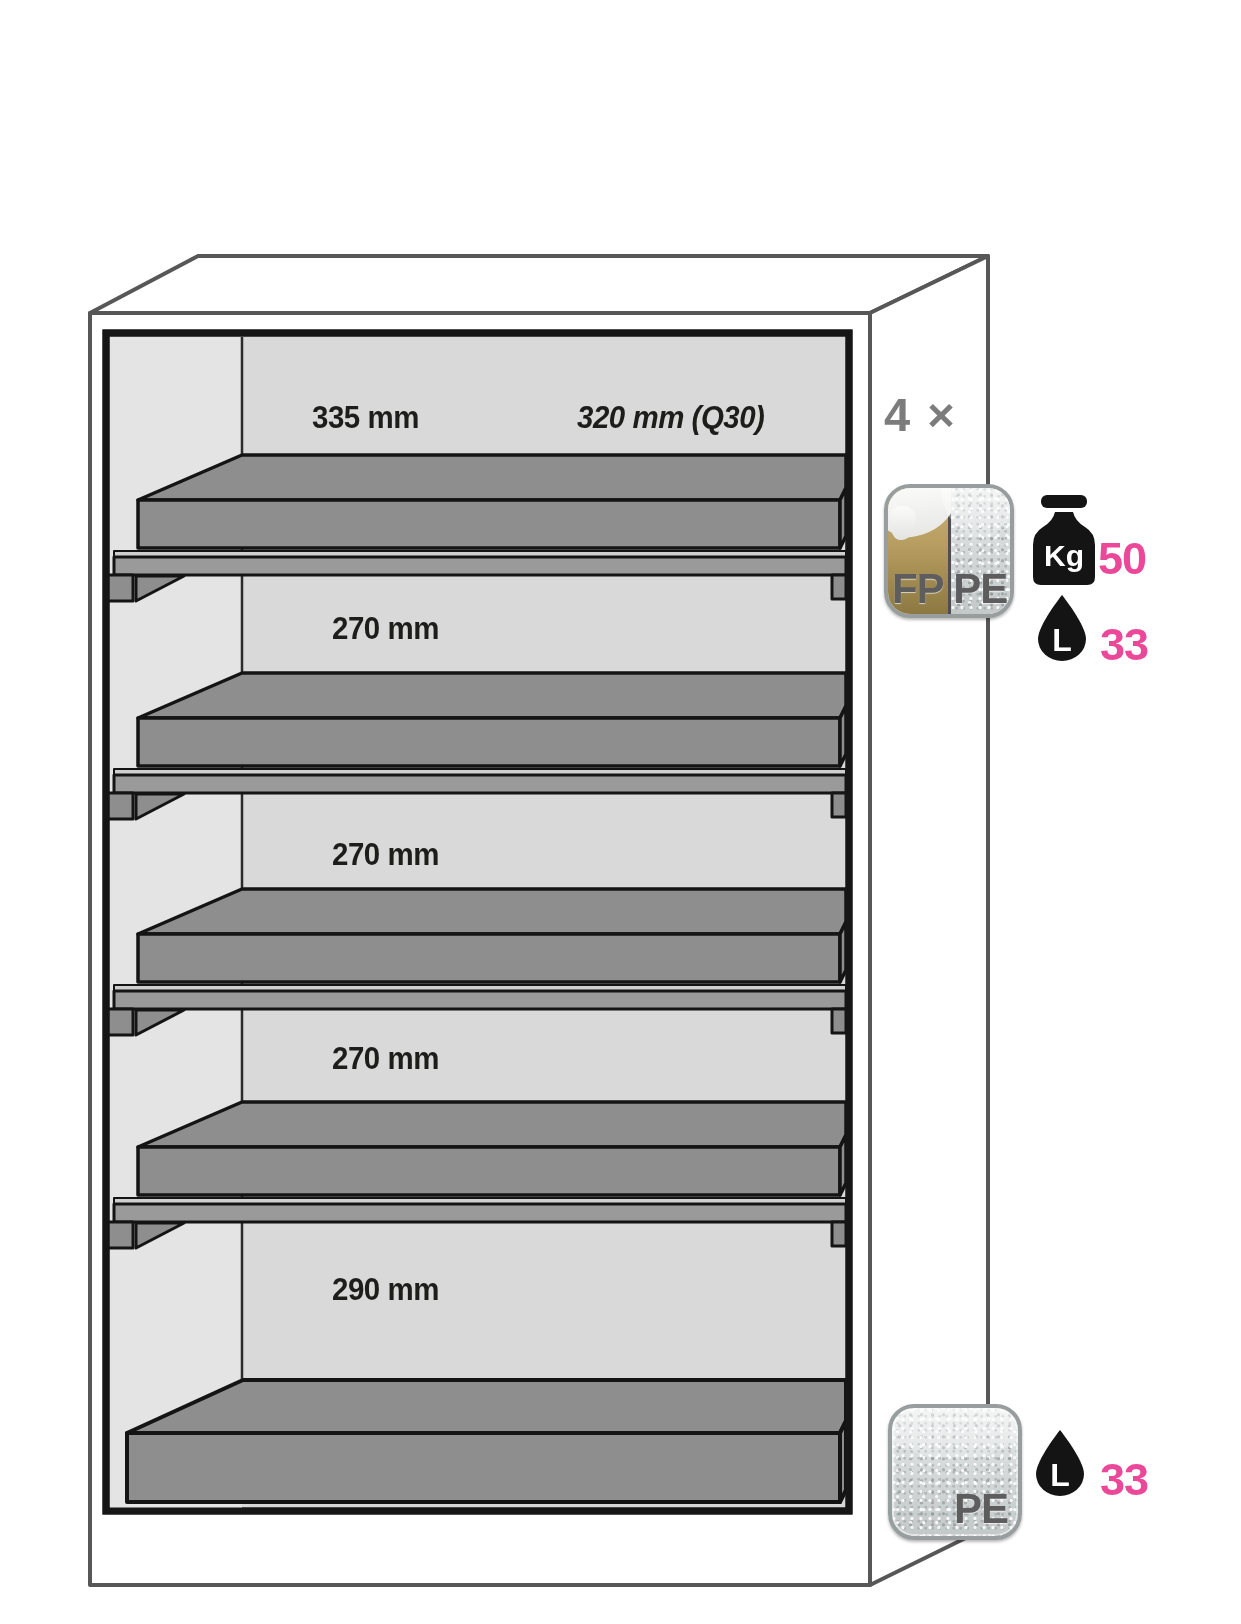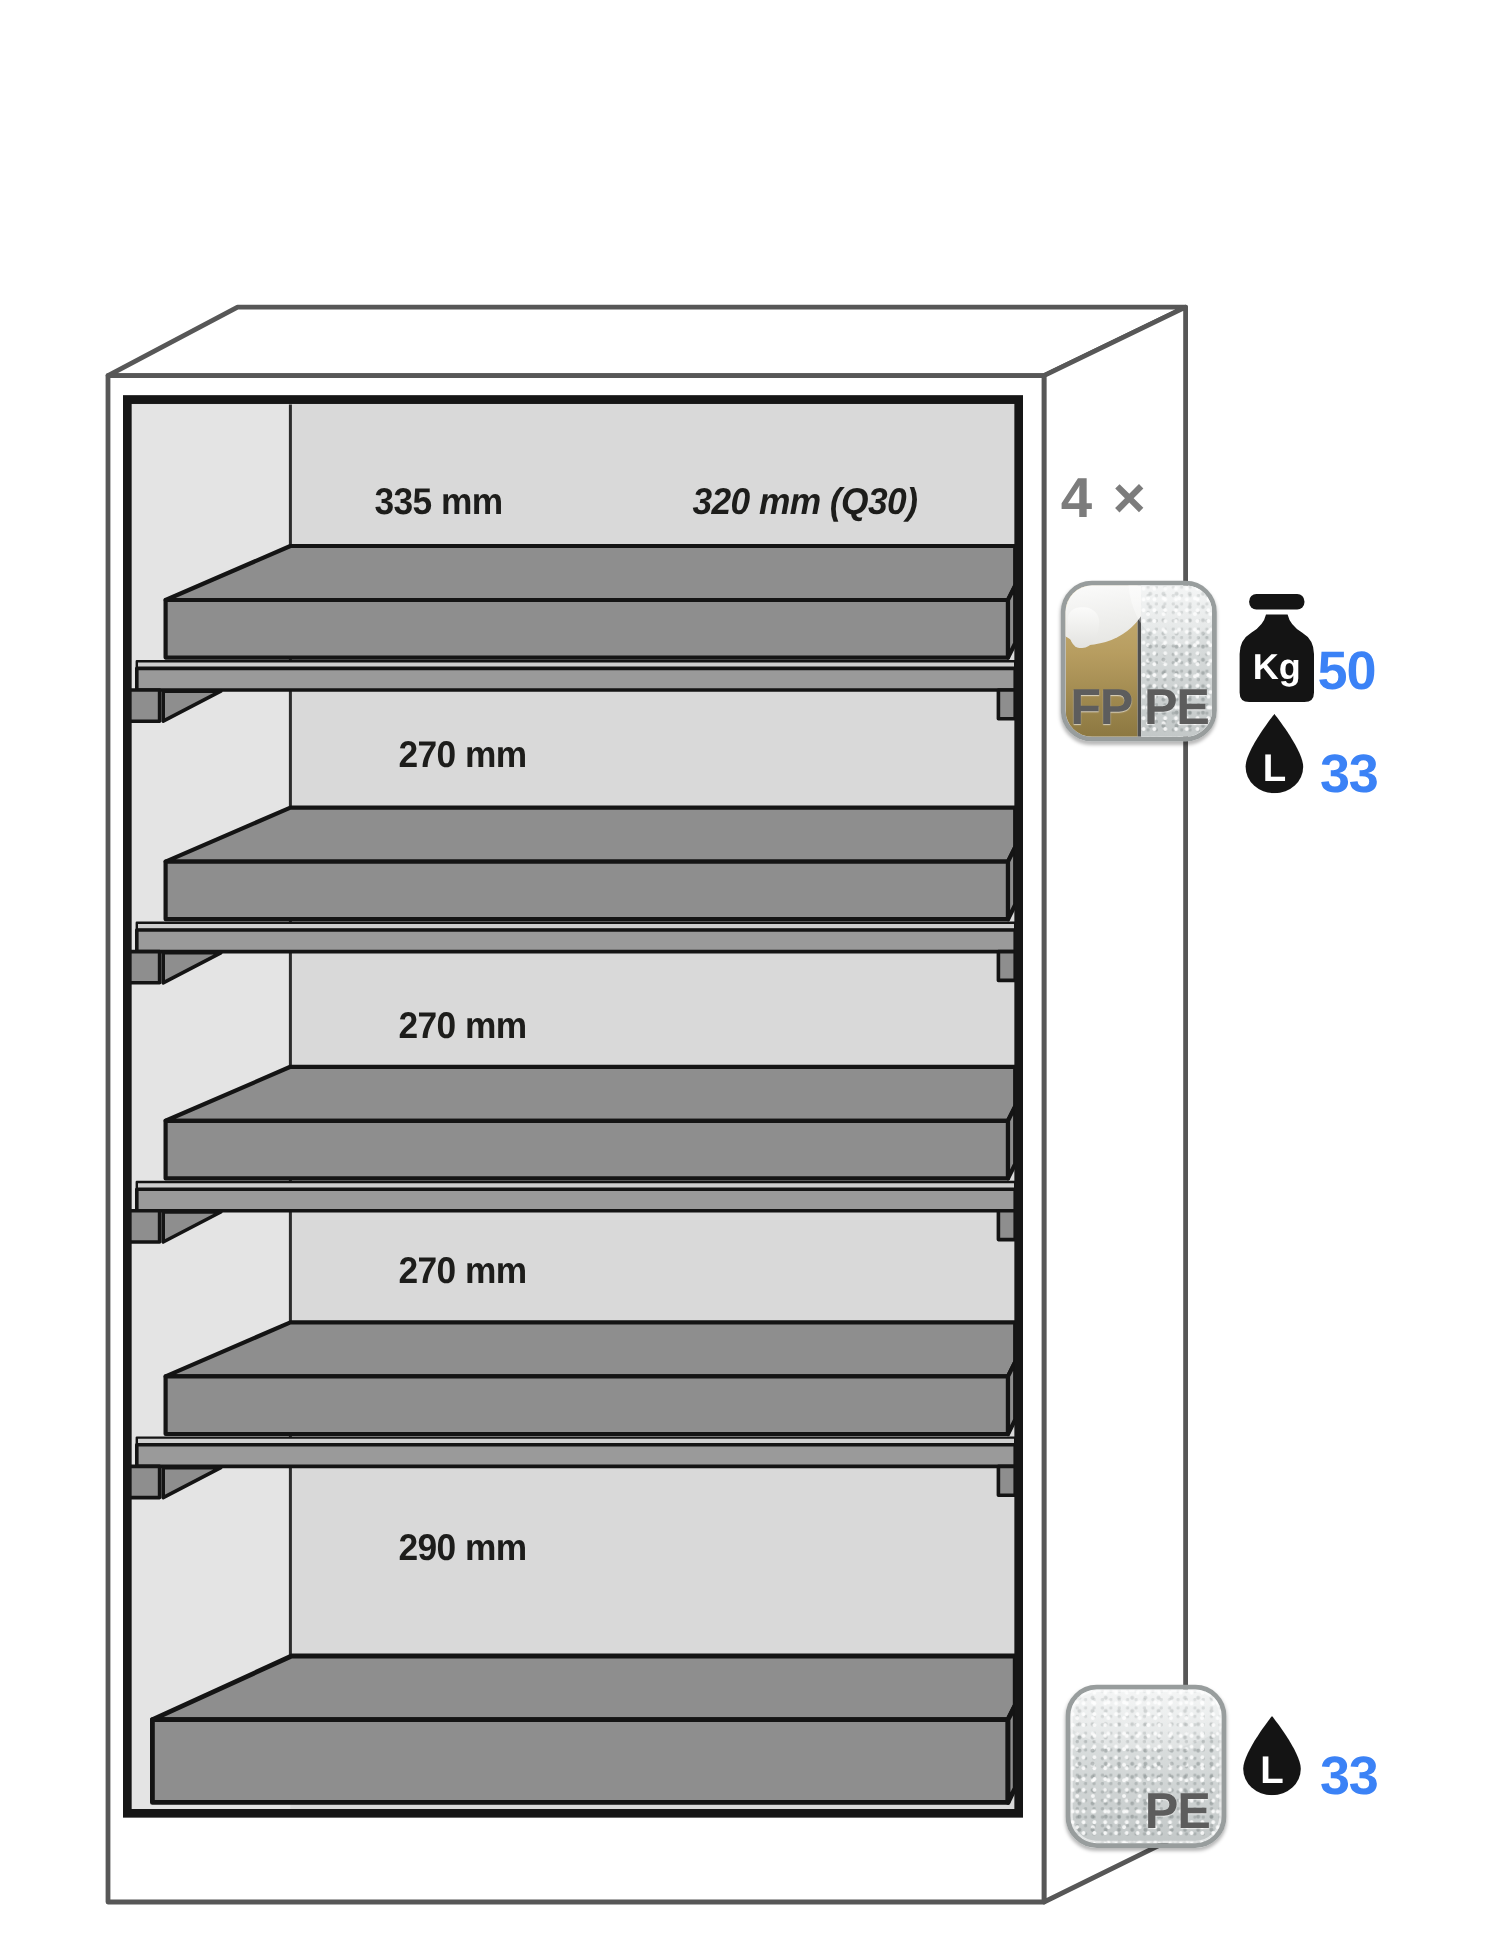--- a/index.html
+++ b/index.html
@@ -70,21 +70,21 @@
     position:relative;
     font:700 42px/42px "Liberation Sans", sans-serif;
     color:#5d5d5d; text-shadow:0 1px 1px rgba(255,255,255,.65);
     padding-bottom:4px; letter-spacing:-1px;
   }
   .badge-sump .badge-text{position:absolute; right:10px; bottom:2px;}
 
   .cap-value{
     position:absolute;
     font:800 45px/48px "Liberation Sans", sans-serif;
-    color:#3b82f6; letter-spacing:-1px;
+    color:#ec4899; letter-spacing:-1px;
   }
   .icon-abs{position:absolute;}
 </style>
 </head>
 <body>
 
 <div class="canvas">
 
   <svg width="1241" height="1624" viewBox="0 0 1241 1624">
 

